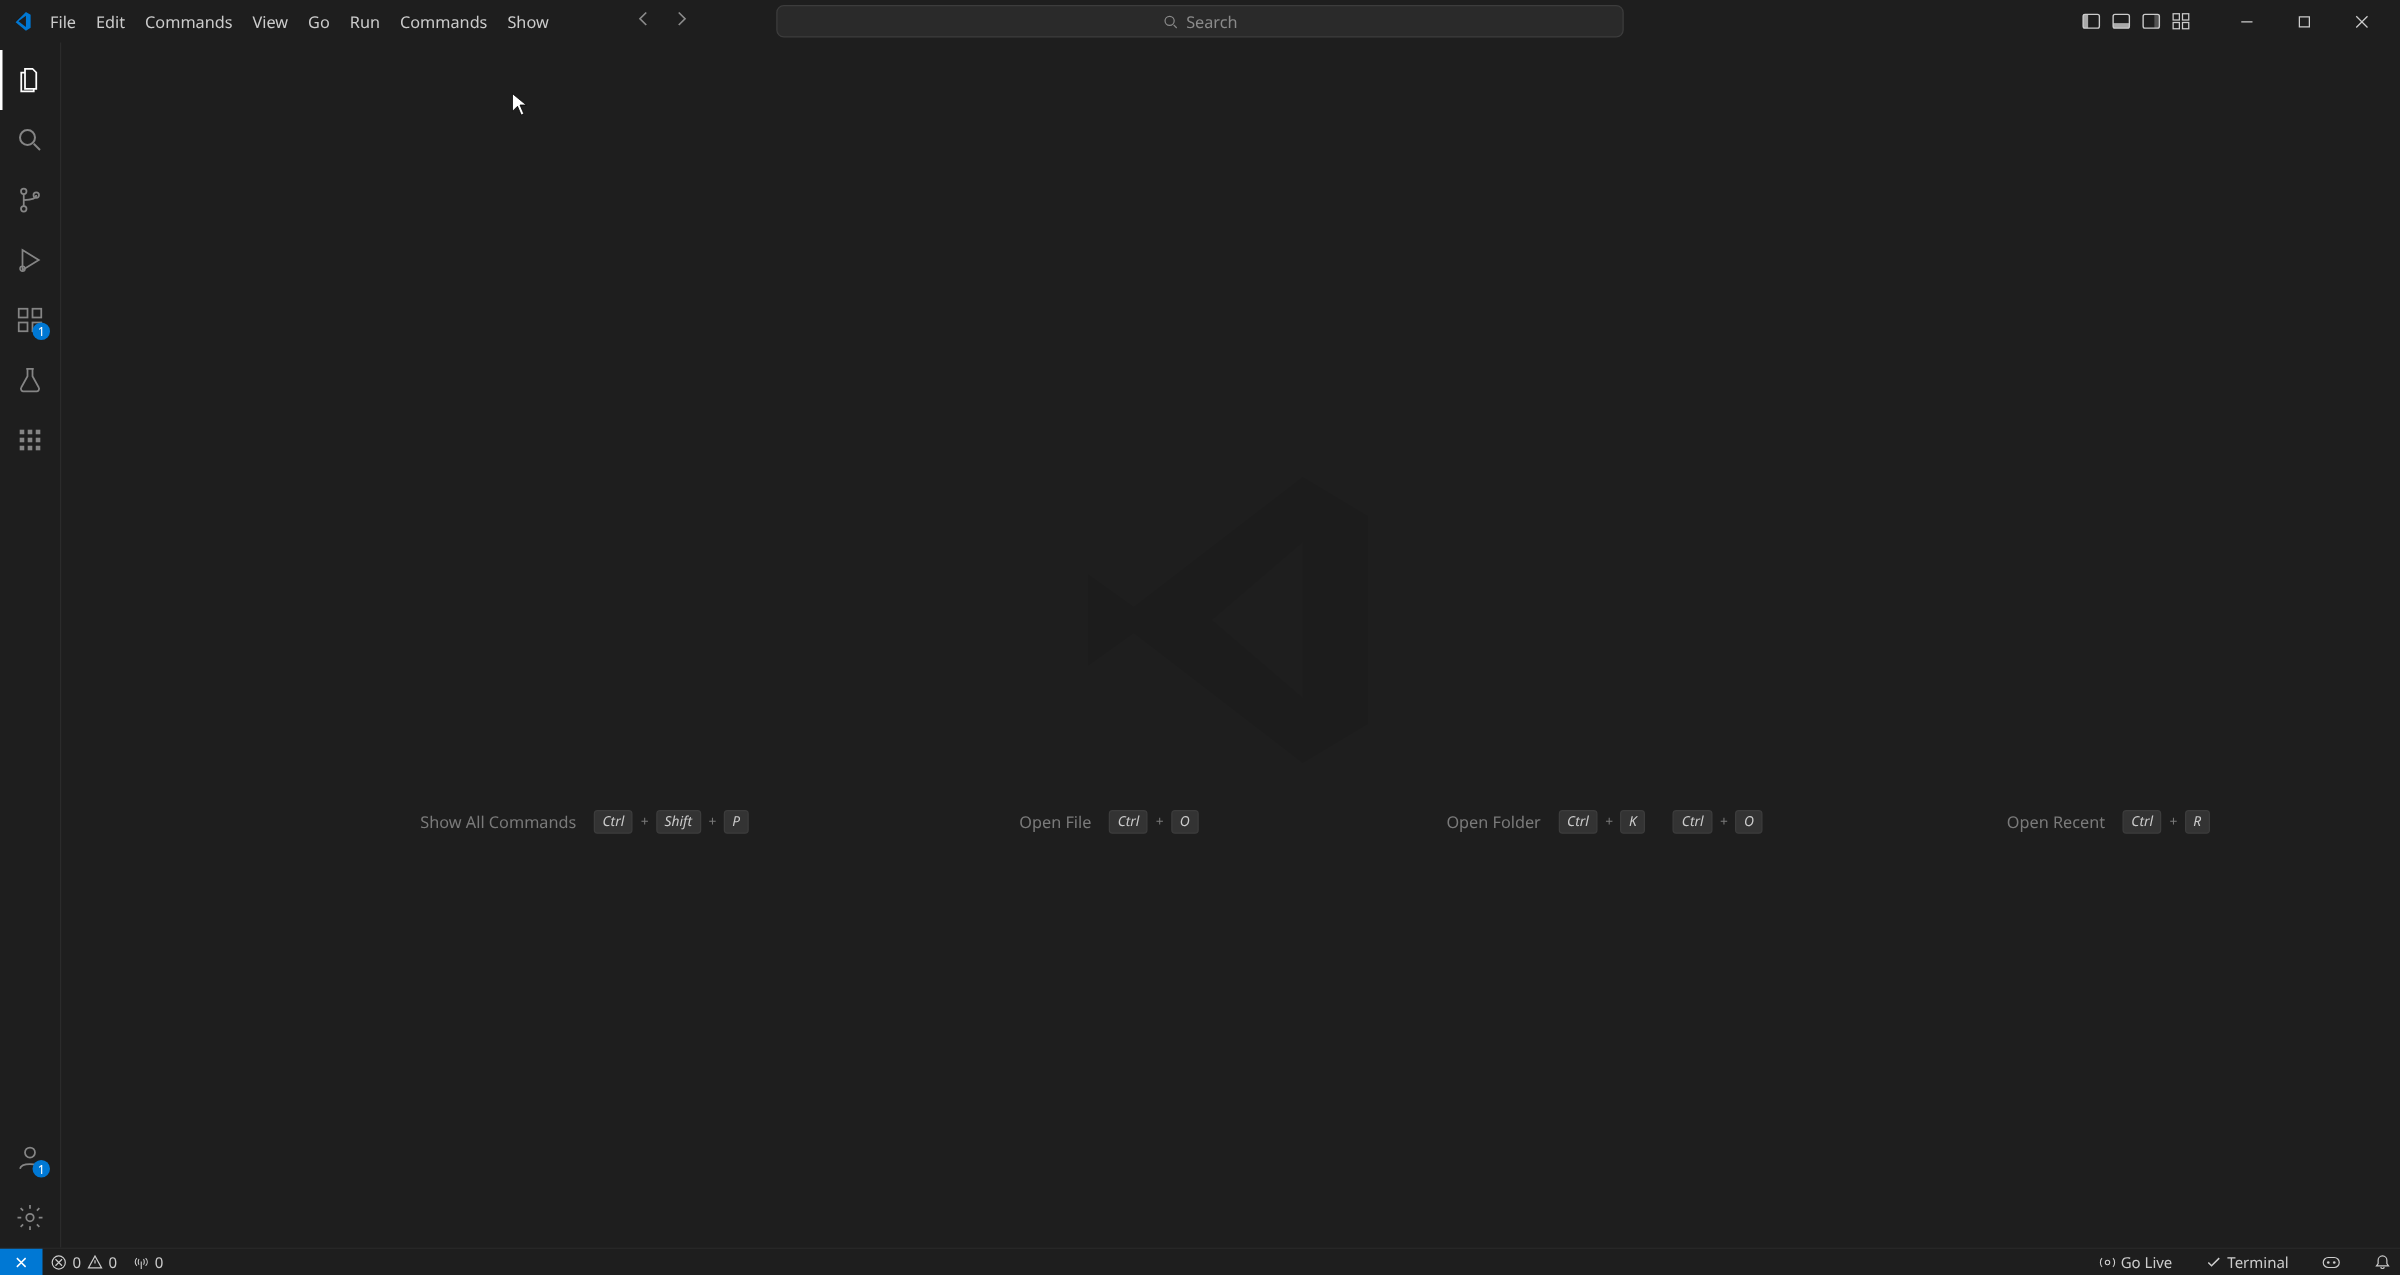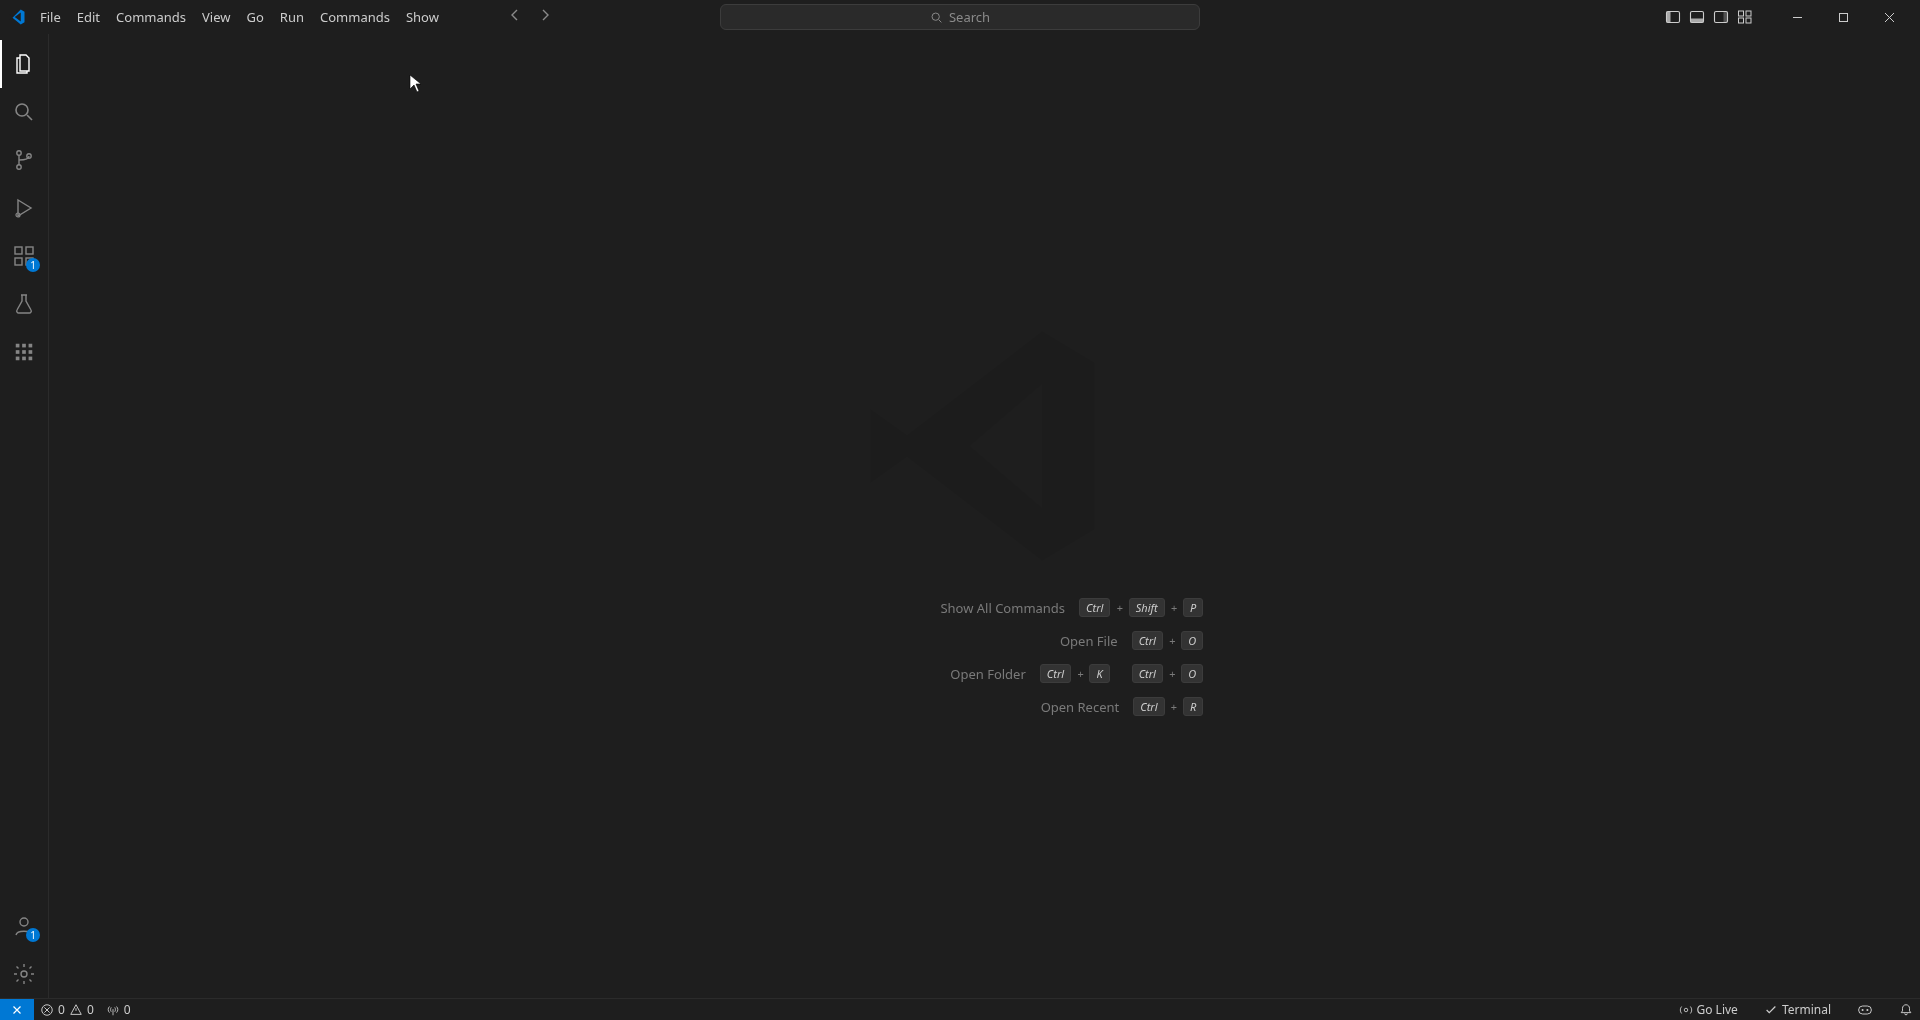--- a/index.html
+++ b/index.html
@@ -28,21 +28,21 @@
       padding: 4px 8px;
       color: #cccccc;
       cursor: default;
     }
 
     .nav-buttons { display: flex; gap: 14px; margin-left: 60px; color: #8a8a8a; }
     .nav-buttons .arrow { cursor: default; }
 
     .search-wrap {
       position: absolute; left: 50%; transform: translateX(-50%);
-      width: 480px;
+      width: 678px;
     }
     .search-box {
       height: 26px; width: 100%;
       background: #2a2a2a;
       border: 1px solid #3c3c3c;
       border-radius: 6px;
       display: flex; align-items: center; justify-content: center; gap: 6px;
       color: #8a8a8a;
     }
 
@@ -89,21 +89,21 @@
       flex: 1;
       border-left: 1px solid #2b2b2b;
       background: #1e1e1e;
       display: flex;
       flex-direction: column;
       align-items: center;
       justify-content: center;
       position: relative;
     }
     .watermark { opacity: 0.06; margin-bottom: 18px; }
-    .hints { display: flex; flex-direction: column; gap: 14px; align-items: flex-end; }
+    .hints { display: flex; flex-direction: row; gap: 14px; }
     .hint-row { display: flex; align-items: center; gap: 14px; }
     .hint-label { width: 260px; text-align: right; color: #7a7a7a; }
     .hint-keys { display: flex; align-items: center; gap: 6px; color: #7a7a7a; font-style: italic; }
     .kbd {
       background: #333333; color: #cccccc;
       border-radius: 3px; padding: 1px 6px; font-size: 11px;
       border: 1px solid #3c3c3c;
     }
     .plus { color: #7a7a7a; font-size: 11px; }
 

